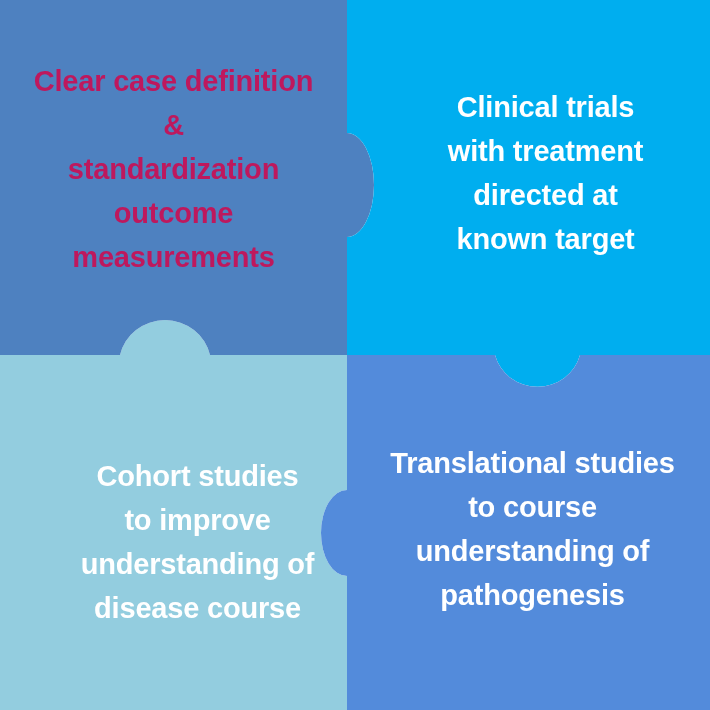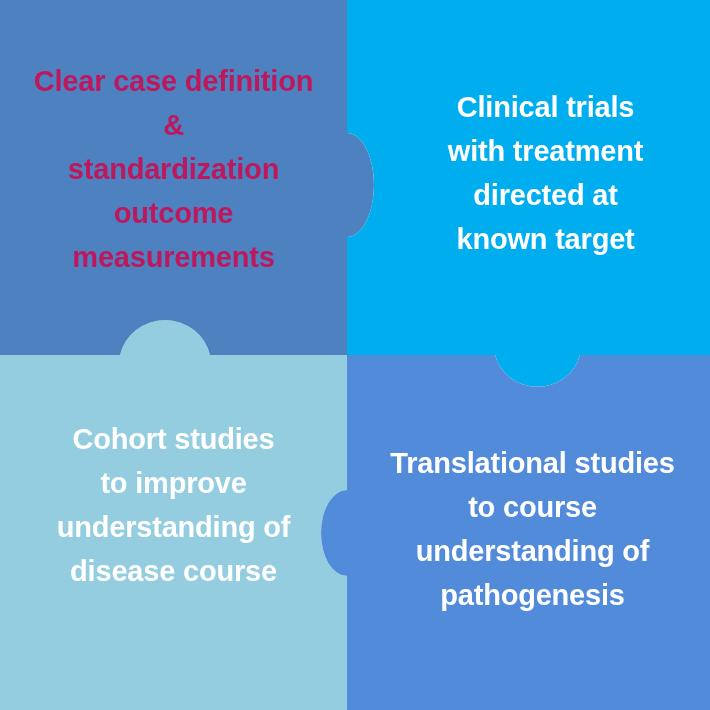--- a/index.html
+++ b/index.html
@@ -50,23 +50,24 @@
   
   #label-top-right {
     left: 372px;
     top: 62px;
     width: 347px;
     height: 222px;
   }
   
   #label-bottom-left {
     left: 0px;
-    top: 394px;
+    top: 431px;
     width: 347px;
     height: 222px;
+    padding-left: 24px;
   }
   
   #label-bottom-right {
     left: 355px;
     top: 418px;
     width: 355px;
     height: 222px;
   }
   .piece-text {
     display: block;

